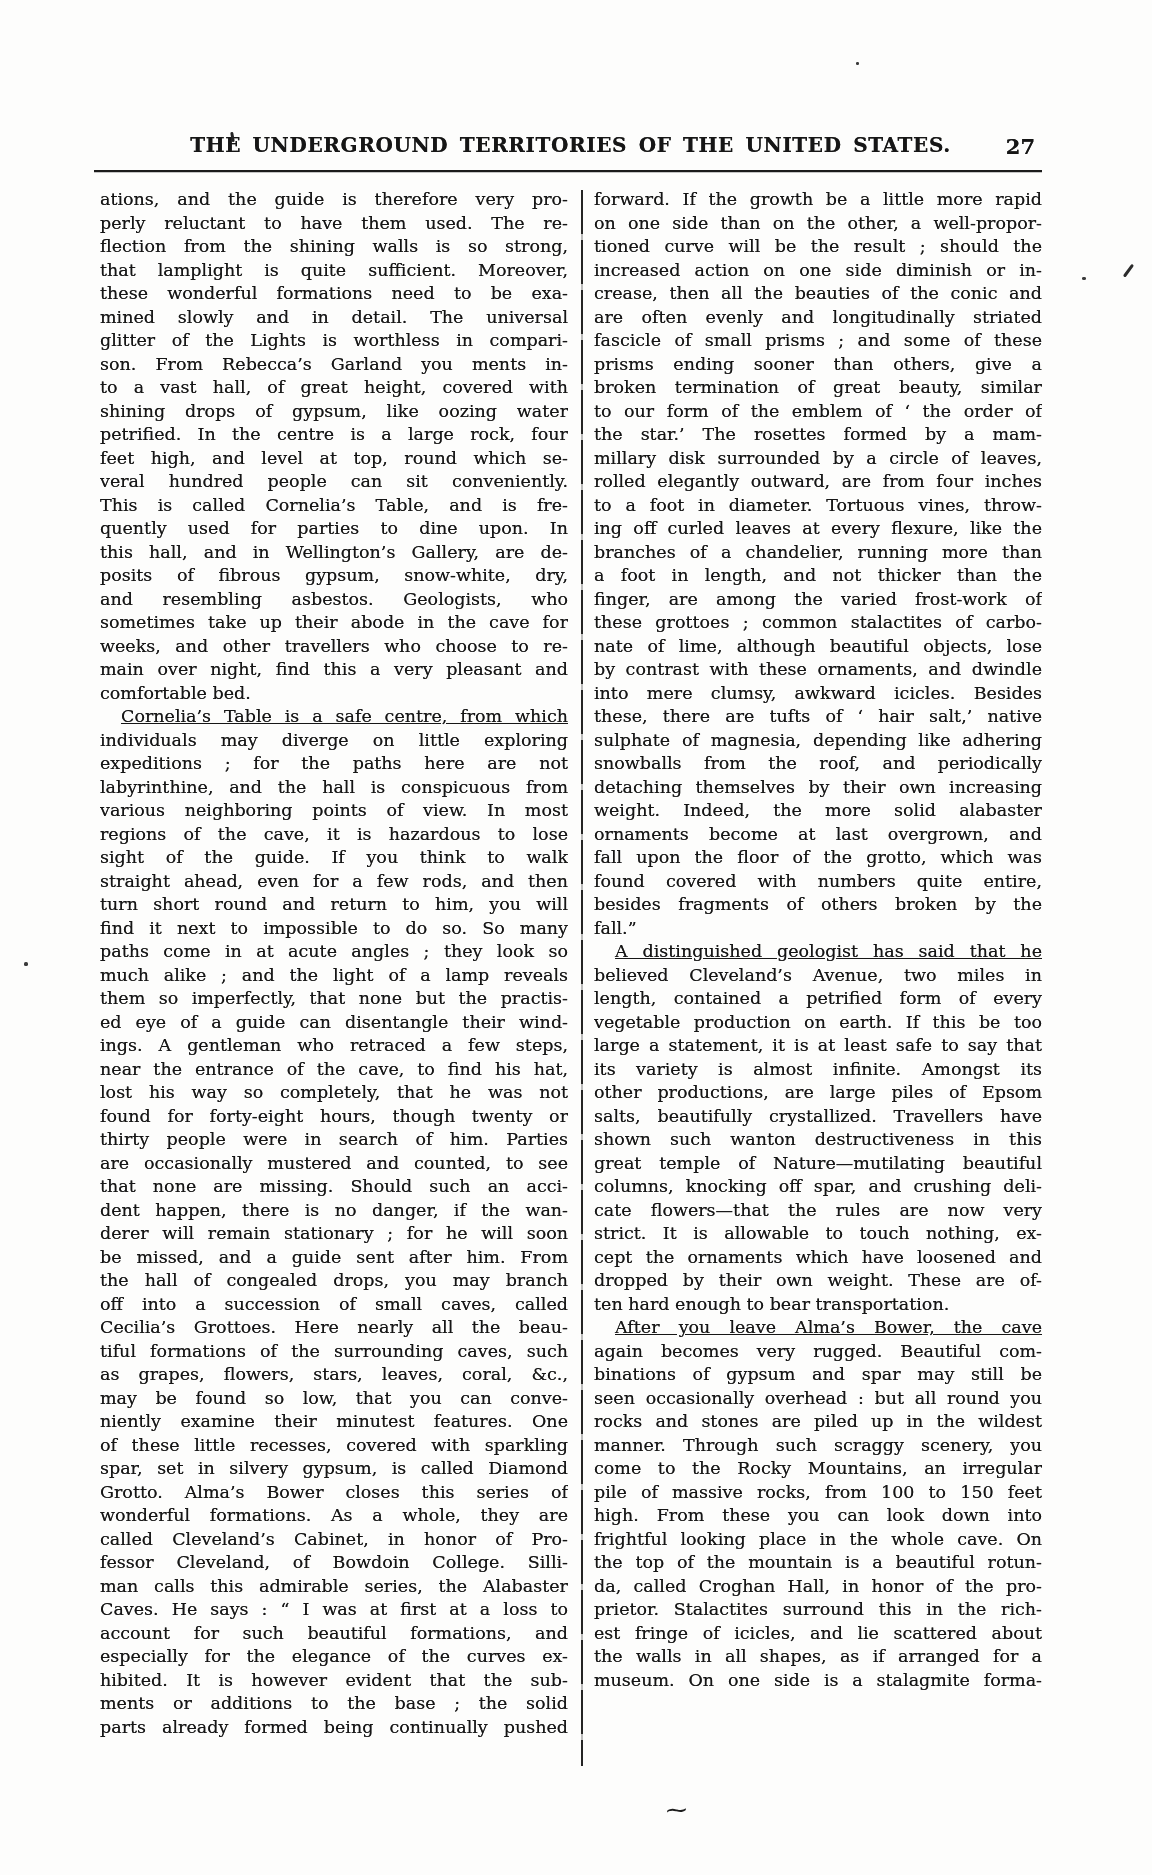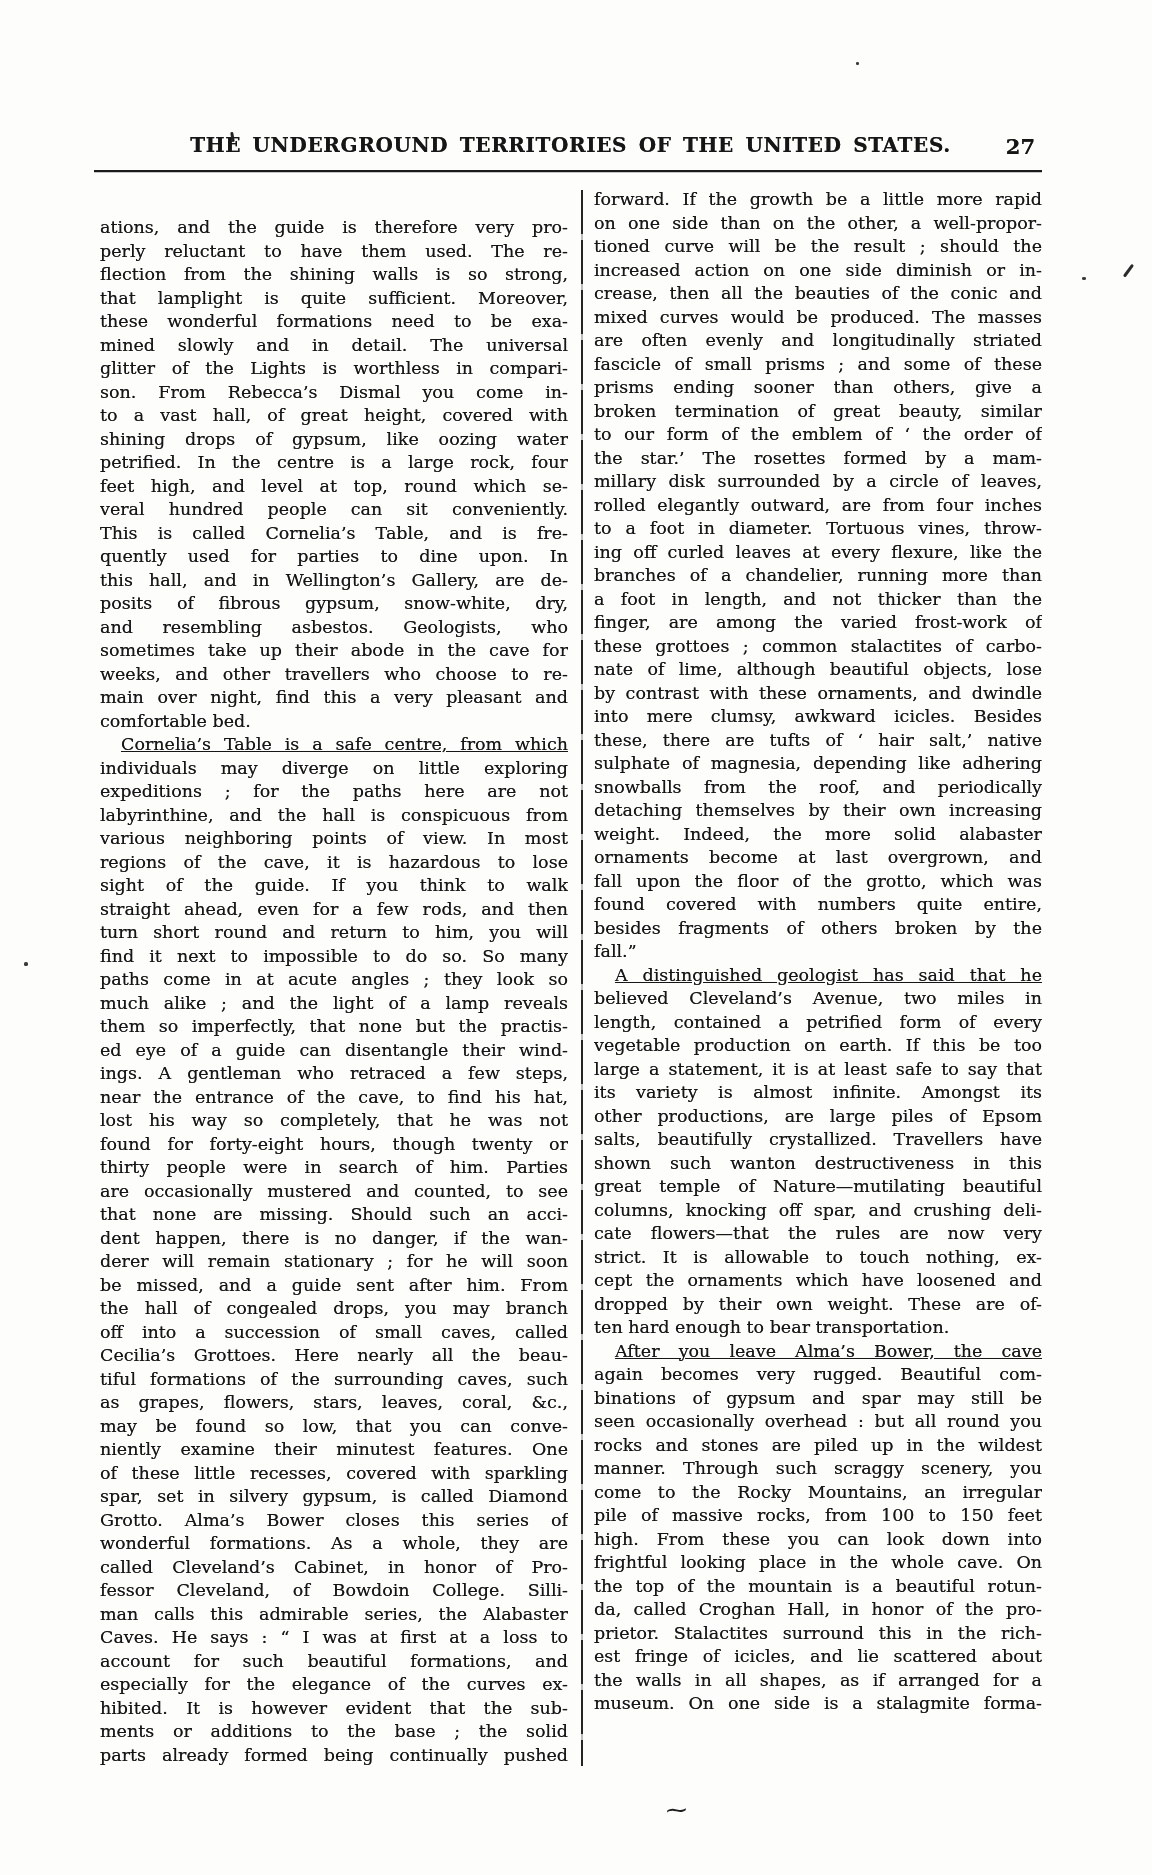--- a/index.html
+++ b/index.html
@@ -18,21 +18,21 @@
   .page-number{
     position:absolute;right:6px;top:1px;font-size:21px;font-weight:bold;
     text-shadow:0 0 .6px rgba(15,15,15,.75);
   }
   .header-rule{
     position:absolute;top:170px;left:94px;width:948px;height:2px;
     background:#1b1b1b;box-shadow:0 1px 0 rgba(27,27,27,.25);
   }
   .columns{position:absolute;top:188px;left:100px;width:942px;display:flex;align-items:flex-start;}
   .col{font-size:17.5px;line-height:23.5px;text-shadow:0 0 .55px rgba(22,22,22,.72);}
-  .col-left{width:468px;margin-top:28px;}
+  .col-left{width:468px;}
   .col-right{width:448px;}
   .col-divider{
     width:2px;height:1576px;margin:2px 11px 0 13px;flex:none;
     background:repeating-linear-gradient(180deg,
       #242424 0px, #242424 44px,
       rgba(36,36,36,.3) 44px, rgba(36,36,36,.3) 50px);
   }
   .line{
     text-align:justify;text-align-last:justify;
     height:23.5px;max-height:23.5px;overflow:hidden;
@@ -62,21 +62,21 @@
 
 <div class="columns">
   <div class="col col-left">
       <div class="line">ations, and the guide is therefore very pro-</div>
       <div class="line">perly reluctant to have them used.  The re-</div>
       <div class="line">flection from the shining walls is so strong,</div>
       <div class="line">that lamplight is quite sufficient.  Moreover,</div>
       <div class="line">these wonderful formations need to be exa-</div>
       <div class="line">mined slowly and in detail.  The universal</div>
       <div class="line">glitter of the Lights is worthless in compari-</div>
-      <div class="line">son.  From Rebecca’s Dismal you come in-</div>
+      <div class="line">son.  From Rebecca’s Garland you ments in-</div>
       <div class="line">to a vast hall, of great height, covered with</div>
       <div class="line">shining drops of gypsum, like oozing water</div>
       <div class="line">petrified.  In the centre is a large rock, four</div>
       <div class="line">feet high, and level at top, round which se-</div>
       <div class="line">veral hundred people can sit conveniently.</div>
       <div class="line">This is called Cornelia’s Table, and is fre-</div>
       <div class="line">quently used for parties to dine upon.  In</div>
       <div class="line">this hall, and in Wellington’s Gallery, are de-</div>
       <div class="line">posits of fibrous gypsum, snow-white, dry,</div>
       <div class="line">and resembling asbestos.  Geologists, who</div>
@@ -129,21 +129,20 @@
       <div class="line">ments or additions to the base ;  the solid</div>
       <div class="line">parts already formed being continually pushed</div>
     </div>
   <div class="col-divider"></div>
   <div class="col col-right">
       <div class="line">forward.  If the growth be a little more rapid</div>
       <div class="line">on one side than on the other, a well-propor-</div>
       <div class="line">tioned curve will be the result ;  should the</div>
       <div class="line">increased action on one side diminish or in-</div>
       <div class="line">crease, then all the beauties of the conic and</div>
-      <div class="line">mixed curves would be produced.  The masses</div>
       <div class="line">are often evenly and longitudinally striated</div>
       <div class="line">fascicle of small prisms ; and some of these</div>
       <div class="line">prisms ending sooner than others, give a</div>
       <div class="line">broken termination of great beauty, similar</div>
       <div class="line">to our form of the emblem of ‘ the order of</div>
       <div class="line">the star.’  The rosettes formed by a mam-</div>
       <div class="line">millary disk surrounded by a circle of leaves,</div>
       <div class="line">rolled elegantly outward, are from four inches</div>
       <div class="line">to a foot in diameter.  Tortuous vines, throw-</div>
       <div class="line">ing off curled leaves at every flexure, like the</div>

